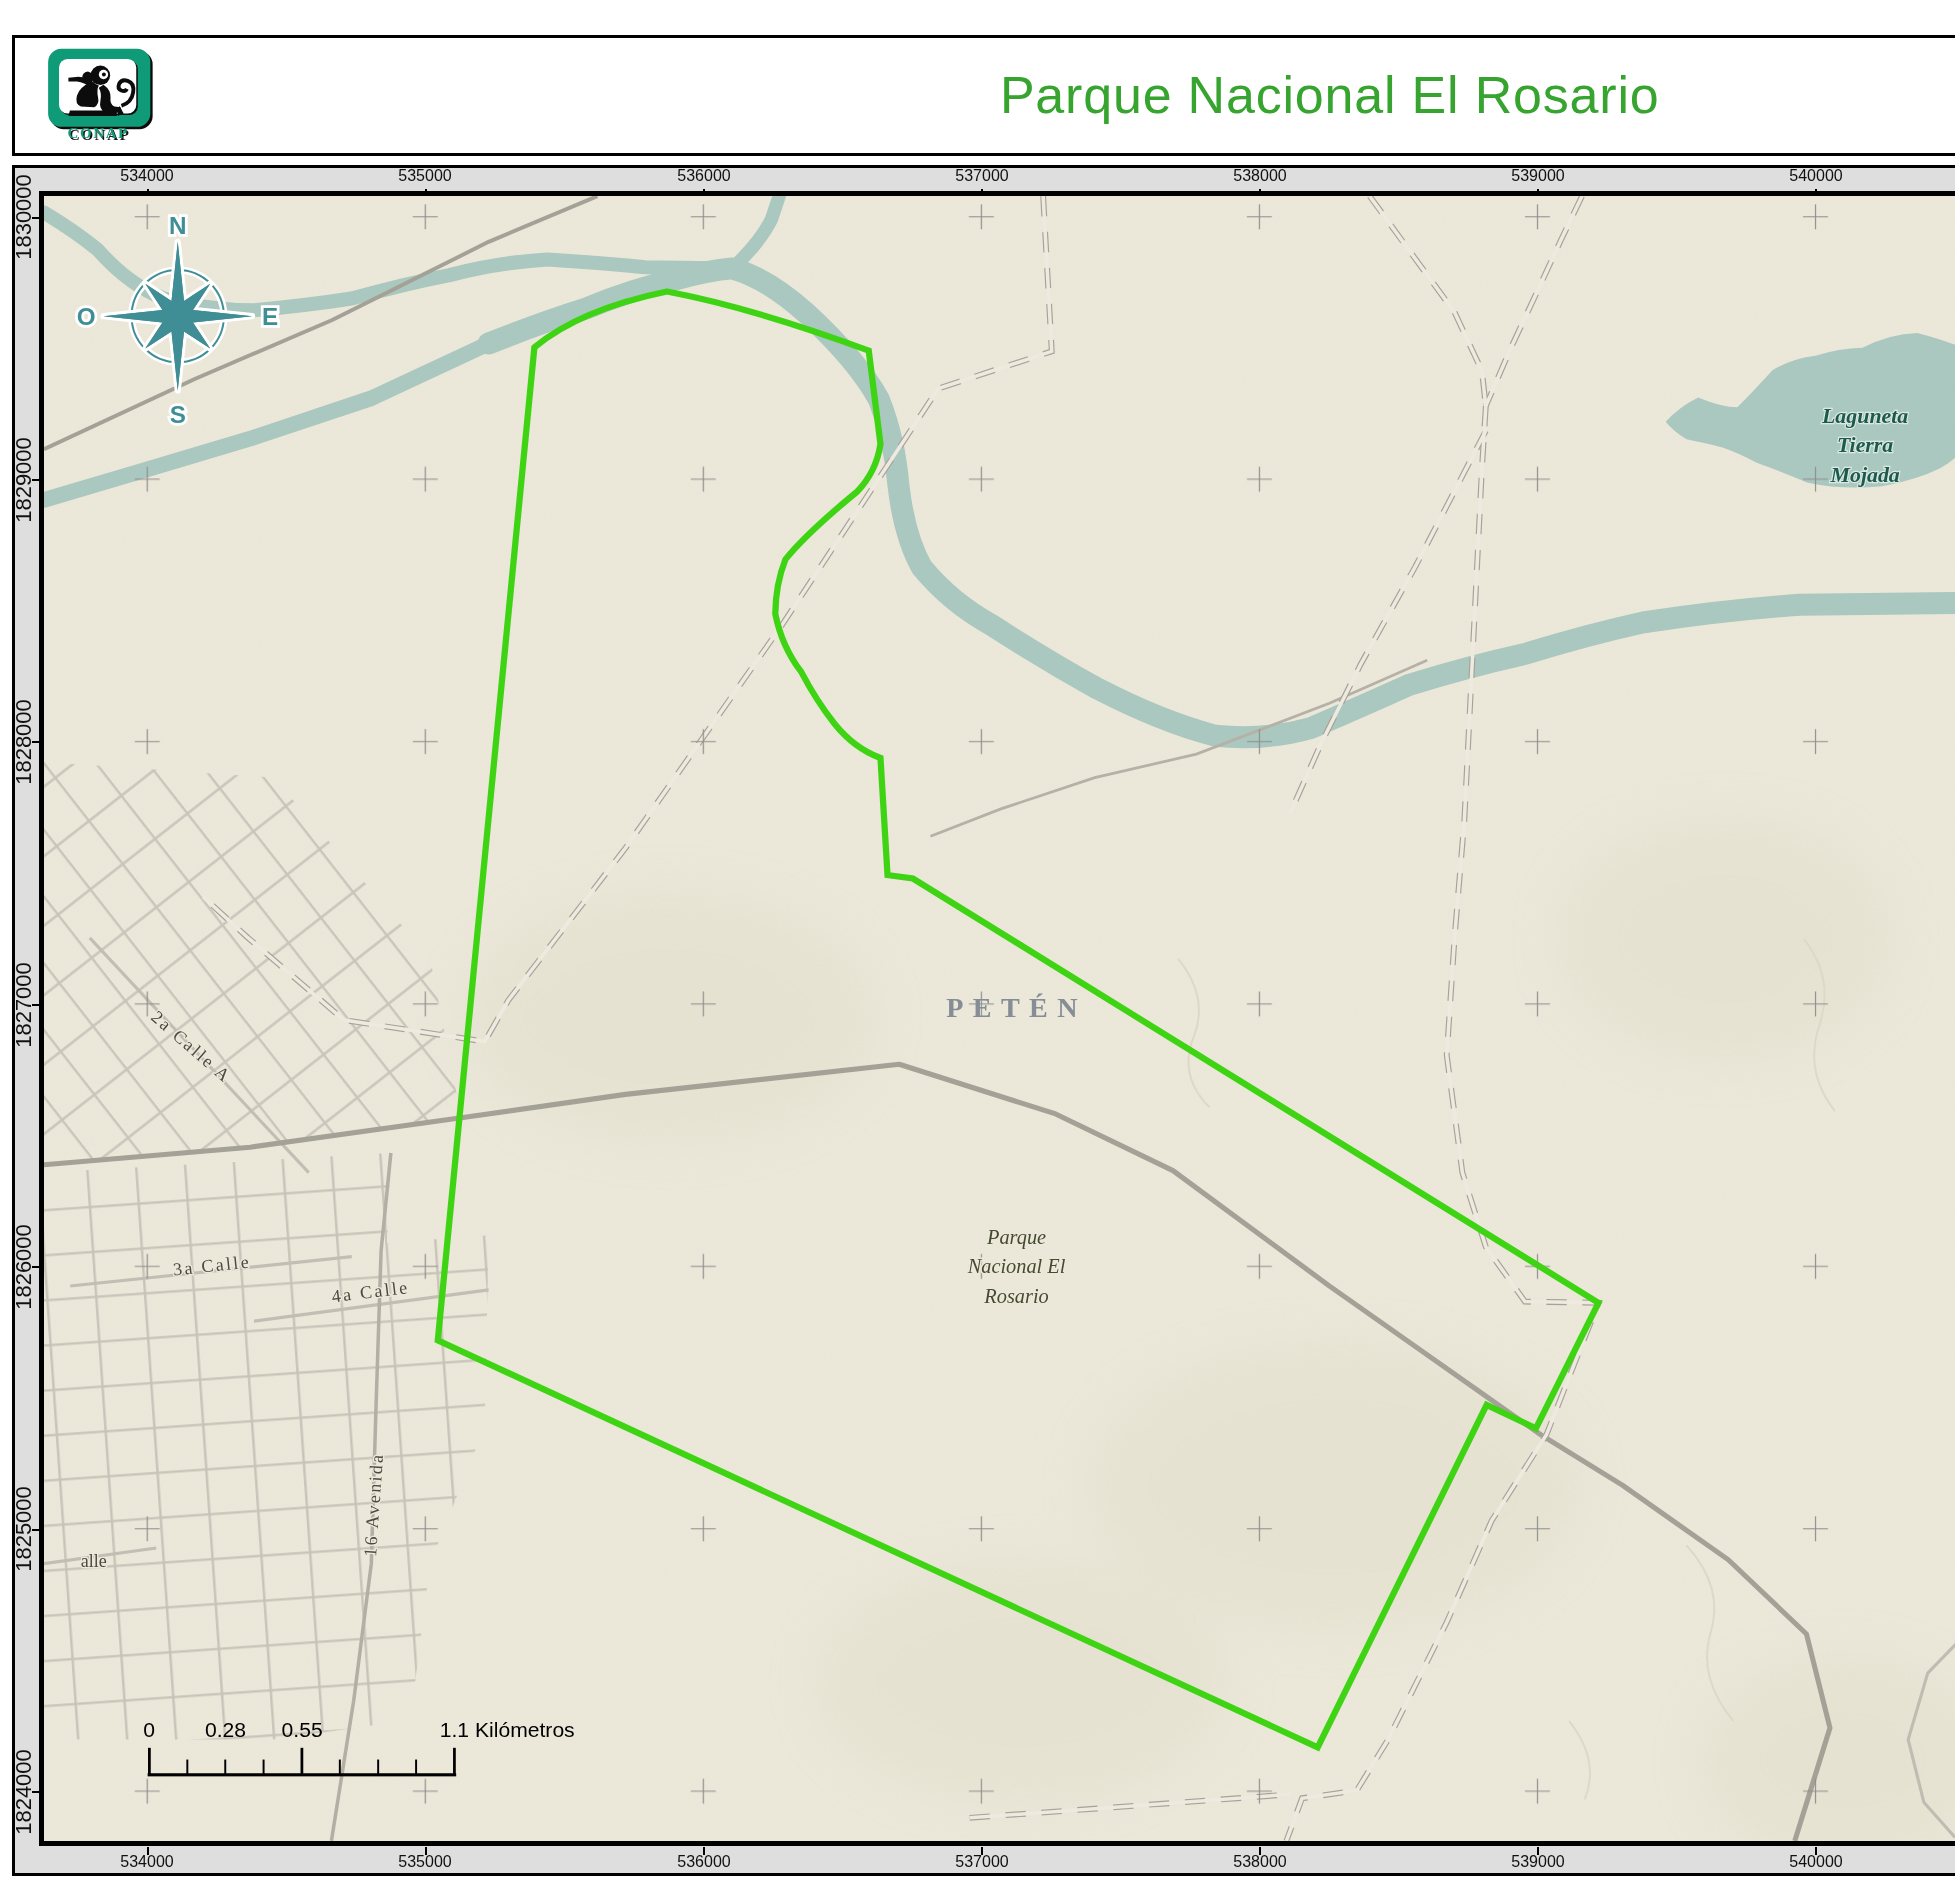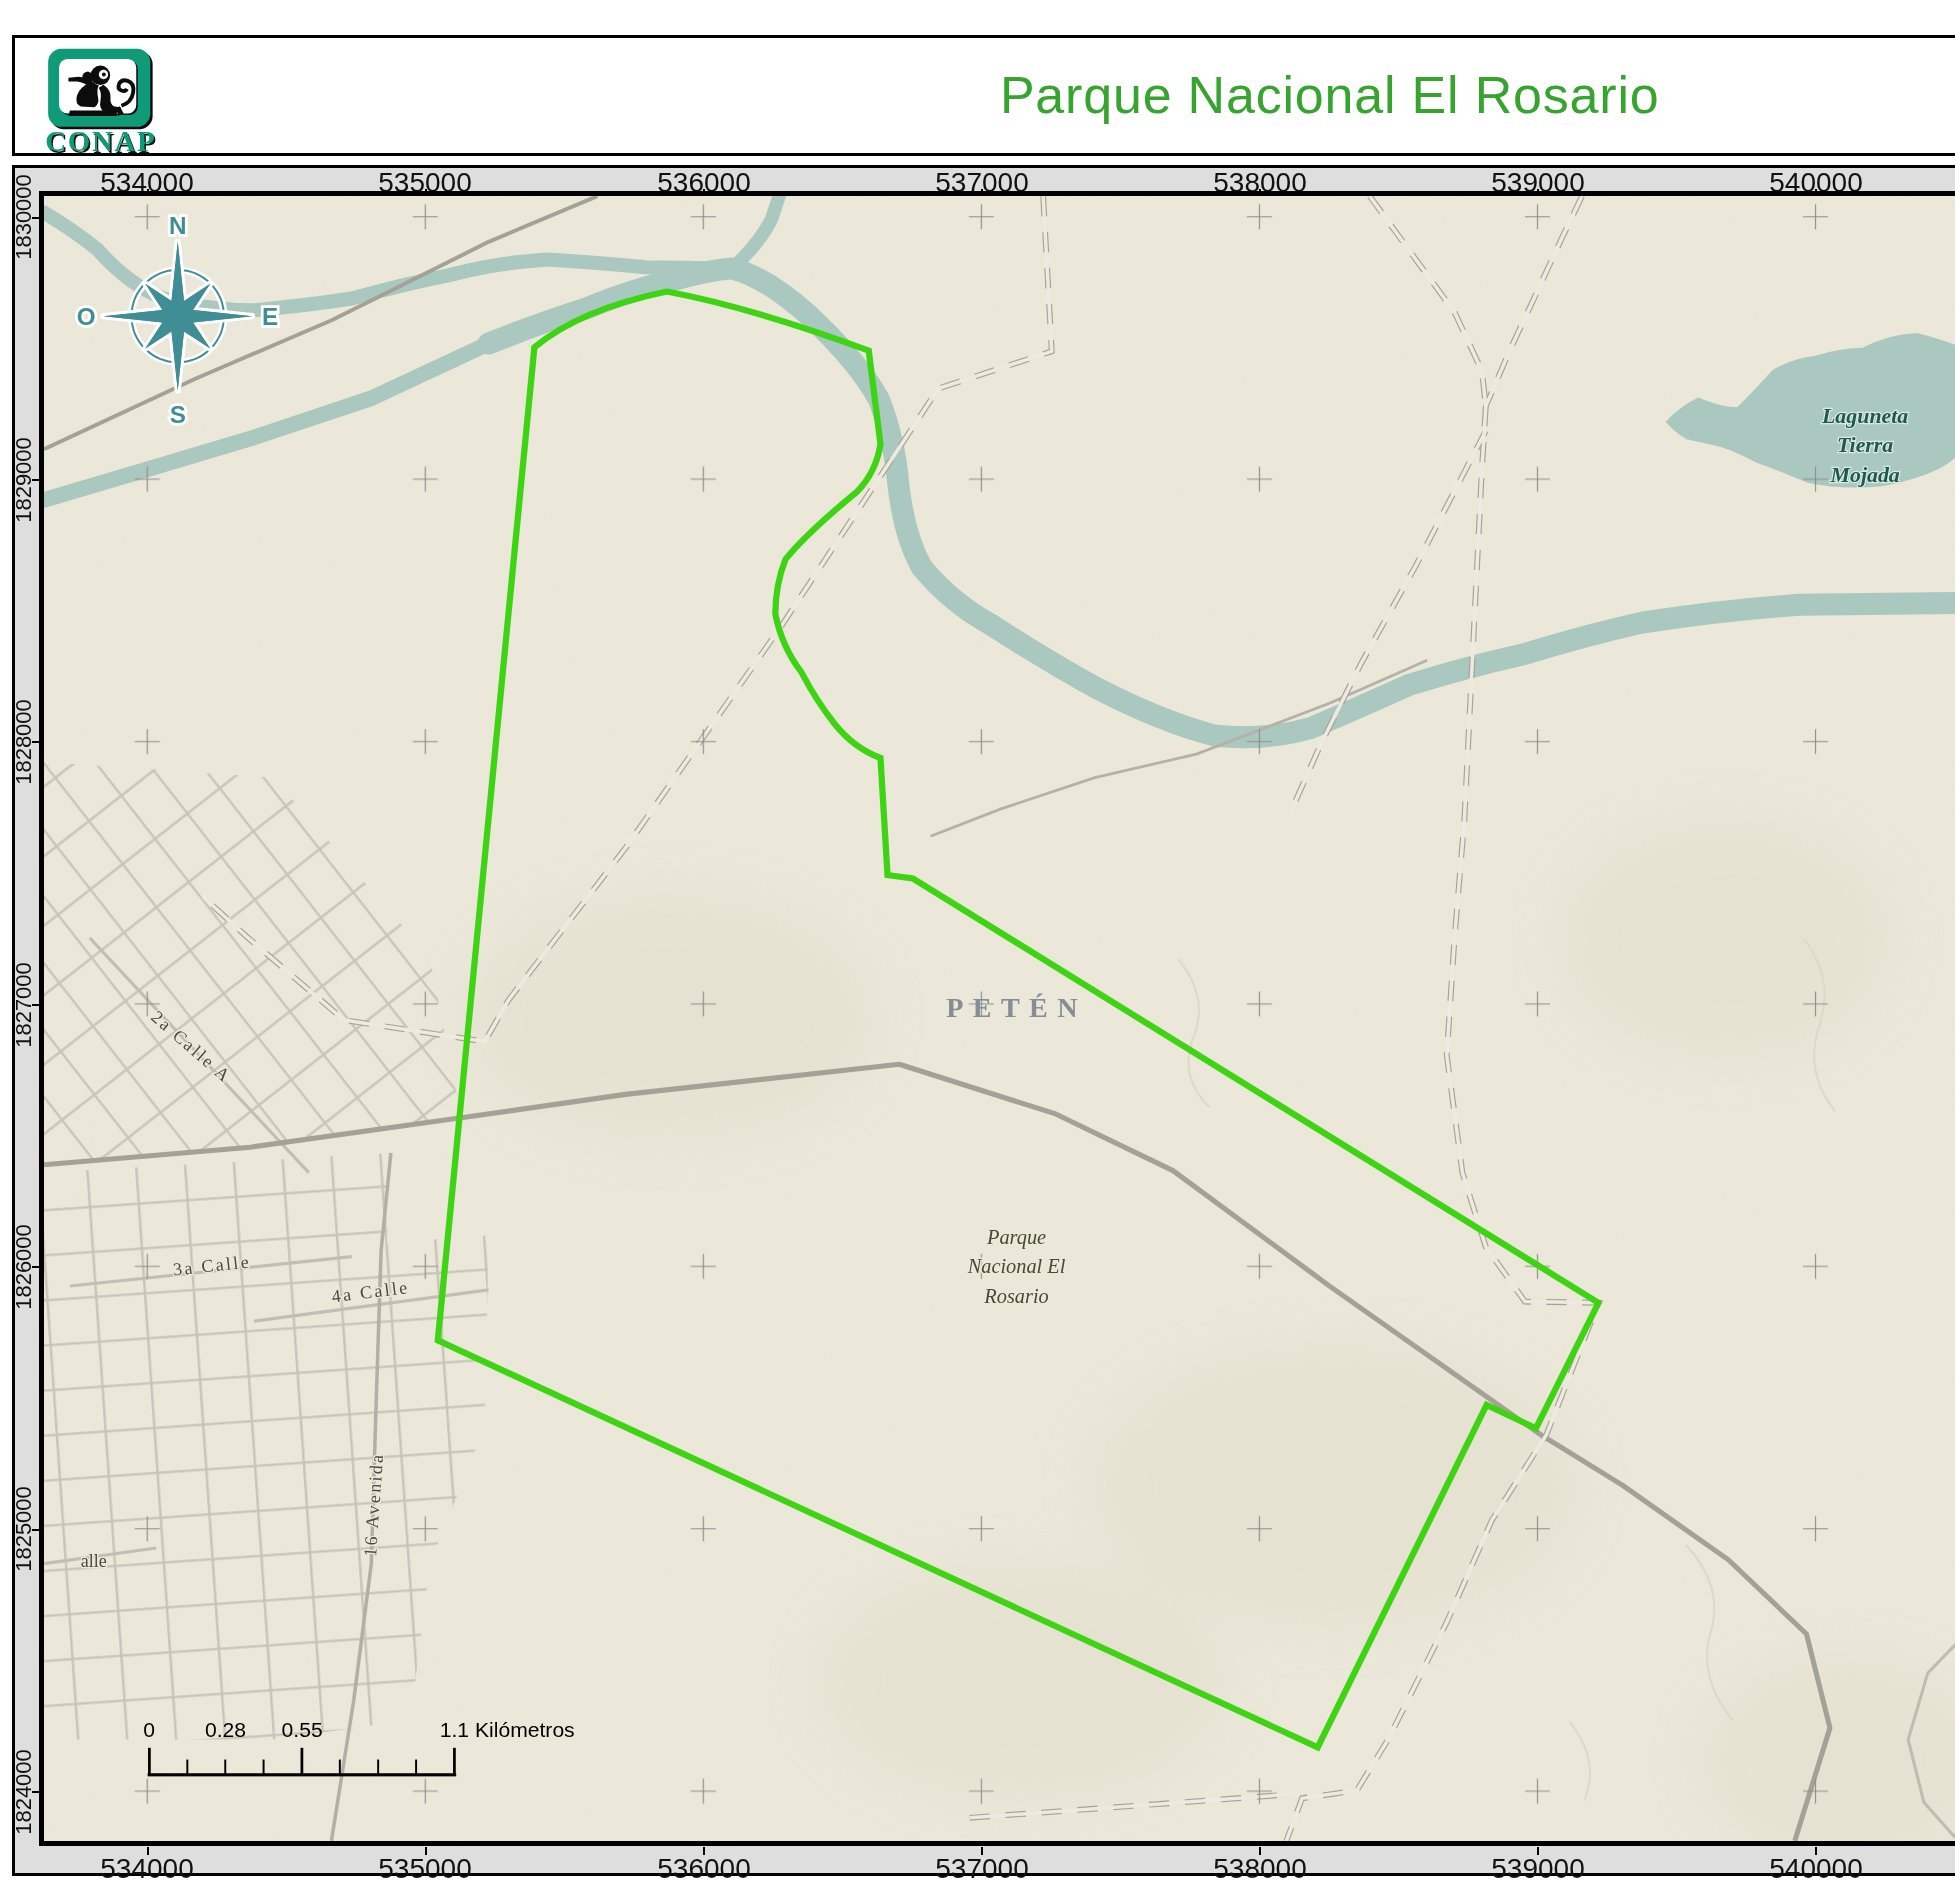--- a/index.html
+++ b/index.html
@@ -7,21 +7,21 @@
         font-family:"Liberation Sans",sans-serif;color:#111;}
   .abs{position:absolute;}
   
   .header{left:11.7px;top:35px;width:2630px;height:115px;border:3.1px solid #000;background:#fff;}
   .title{width:100%;text-align:center;line-height:115px;font-size:52px;color:#36a42f;letter-spacing:0.8px;}
   
   .outer-frame{left:11.7px;top:165px;width:1992px;height:1705px;border:3.9px solid #000;background:#dedede;}
   .map-inner{left:39px;top:191px;width:1933px;height:1645px;border:5.5px solid #000;background:#ece8da;}
   .tickx{width:2px;height:7.8px;background:#000;}
   .ticky{width:7.4px;height:2px;background:#000;}
-  .xlab{font-size:28px;transform:translateX(-50%);white-space:nowrap;}
+  .xlab{font-size:16px;transform:translateX(-50%);white-space:nowrap;}
   .ylab{font-size:22px;transform:translate(-50%,-50%) rotate(-90deg);white-space:nowrap;}
   svg text{font-family:"Liberation Sans",sans-serif;}
   .serif{font-family:"Liberation Serif",serif;}
 </style>
 </head>
 <body>
 
 <div class="page">
 
   <div class="abs header">
@@ -37,21 +37,21 @@
           <circle cx="151" cy="70" r="5"></circle>
           <path d="M110,62 q-16,2 -14,18 q2,14 16,12 q12,-2 12,-14 q0,-12 -14,-16 Z"></path>
           <path d="M120,90 q-30,10 -38,34 q-6,22 10,28 l34,2 q14,-8 10,-26 q-4,-20 2,-30 Z"></path>
           <path d="M128,92 q-24,-18 -48,-16 l-20,2 l0,10 l22,0 q20,2 34,16 Z"></path>
           <path d="M150,96 q20,14 18,34 q-2,16 10,22 l16,2 l4,14 l-44,0 q-16,-10 -12,-30 q4,-20 -4,-34 Z"></path>
           <path d="M64,162 l120,0 l0,14 l-124,0 Z"></path>
           <path d="M196,150 q26,-8 30,-34 q4,-24 -14,-30 q-16,-5 -22,8 q-5,12 6,17 q10,4 14,-4" fill="none" stroke="#0c0c0c" stroke-width="10"></path>
           <path d="M190,150 l12,20 l-16,6 Z"></path>
         </g>
       </svg>
-      <div class="abs" style="left:0;top:78px;width:106px;text-align:center;font-family:'Liberation Serif',serif;font-weight:bold;font-size:29px;color:#0f9b77;letter-spacing:1.6px;text-shadow:1.6px 1.6px 0 #151515;">CONAP</div>
+      <div class="abs" style="left:0;top:78px;width:106px;text-align:center;font-family:'Liberation Serif',serif;font-weight:bold;font-size:15px;color:#0f9b77;letter-spacing:1.6px;text-shadow:1.6px 1.6px 0 #151515;">CONAP</div>
     </div>
     <div class="title">Parque Nacional El Rosario</div>
   </div>
 
   <div class="abs outer-frame"></div>
 
   <div class="abs tickx" style="left:147px;top:189px;"></div>
   <div class="abs tickx" style="left:425px;top:189px;"></div>
   <div class="abs tickx" style="left:703px;top:189px;"></div>
   <div class="abs tickx" style="left:981px;top:189px;"></div>

